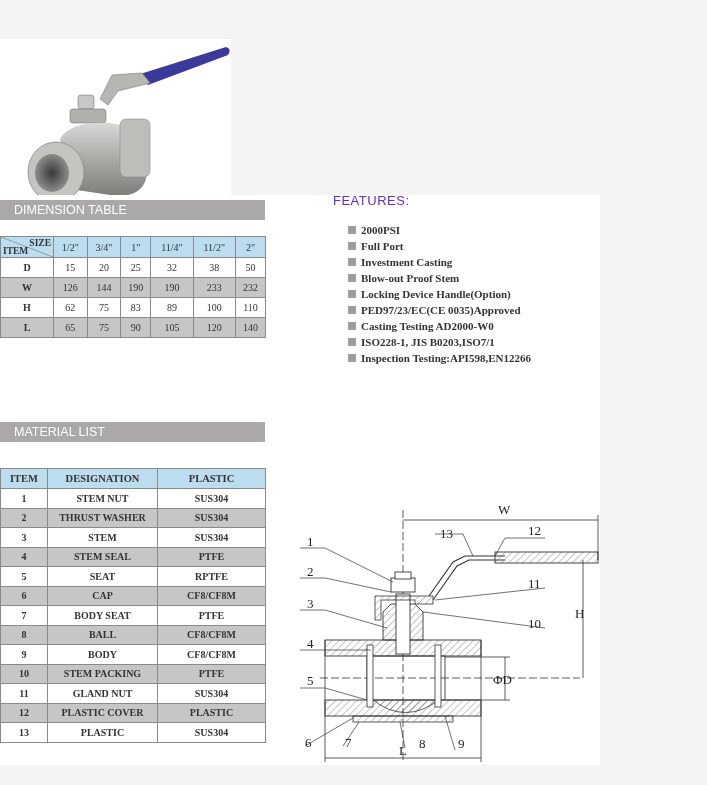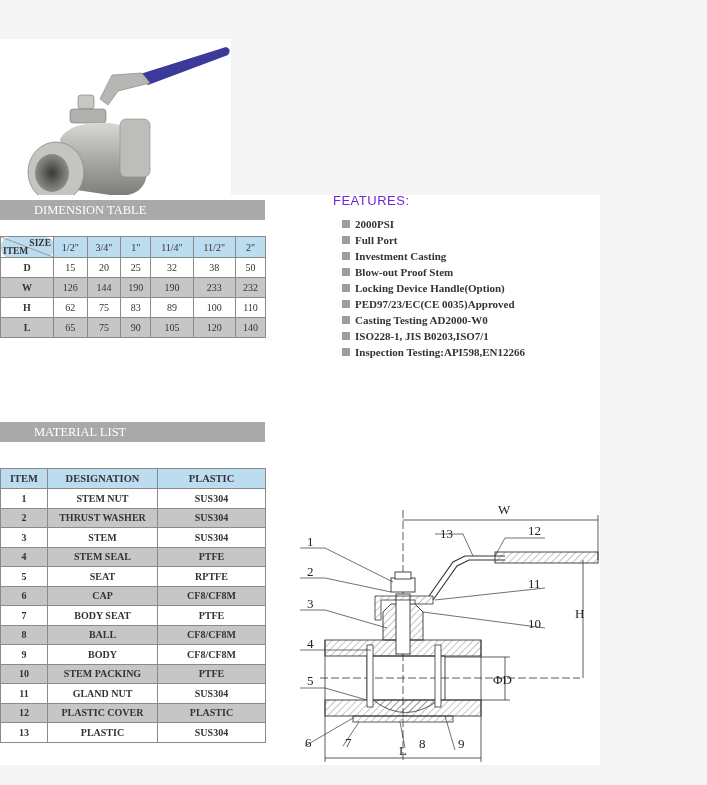--- a/index.html
+++ b/index.html
@@ -1,37 +1,37 @@
 <!DOCTYPE html>
 <html><head>
 <meta charset="utf-8">
 <style>
   html, body { margin:0; padding:0; }
   body { width:707px; height:785px; background:#f4f4f4; position:relative; overflow:hidden; font-family:"Liberation Serif", serif; color:#222; }
   .photo-panel { position:absolute; left:0; top:39px; width:231px; height:156px; background:#fff; }
   .white-panel { position:absolute; left:0; top:195px; width:600px; height:570px; background:#fff; }
-  .section-bar { position:absolute; left:0; width:265px; height:20px; background:#aaa8a8; color:#fff; font-family:Liberation Serif, serif; font-size:12.5px; line-height:20px; padding-left:34px; box-sizing:border-box; }
+  .section-bar { position:absolute; left:0; width:265px; height:20px; background:#aaa8a8; color:#fff; font-family:Liberation Sans, sans-serif; font-size:12.5px; line-height:20px; padding-left:14px; box-sizing:border-box; }
   table { border-collapse:collapse; position:absolute; font-family:"Liberation Serif", serif; font-weight:bold; color:#333; }
   td, th { border:1px solid #8a8a8a; text-align:center; padding:0; }
   .dim-table { left:0; top:236px; width:266px; }
   .dim-table td { height:19px; font-size:10px; font-weight:normal; }
   .dim-table tr.hdr td { background:#bcdcf0; height:20px; }
   .dim-table tr.alt td { background:#c6c6c6; }
   .dim-table td.item { font-weight:bold; }
-  .diag-cell { position:relative; width:52px;border-radius:9px; }
+  .diag-cell { position:relative; width:52px; }
   .diag-cell .sz { position:absolute; right:2px; top:1px; font-size:9.5px; font-weight:bold; }
   .diag-cell .it { position:absolute; left:2px; bottom:1px; font-size:9.5px; font-weight:bold; }
   .diag-cell svg { position:absolute; left:0; top:0; }
   .mat-table { left:0; top:468px; width:266px; }
   .mat-table td { height:18.5px; font-size:10px; }
   .mat-table tr.hdr td { background:#bcdcf0; height:19px; font-weight:bold; font-size:10.5px; }
   .mat-table tr.alt td { background:#c6c6c6; }
   .features { position:absolute; left:333px; top:193px; width:265px; }
   .features .title { font-family:"Liberation Sans", sans-serif; font-size:13px; color:#6d28d9; letter-spacing:0.5px; margin-bottom:2px; }
-  .features ul { list-style:none; margin:8px; padding:0; }
+  .features ul { list-style:none; margin:14px; padding:0; }
   .features li { font-size:11px; font-weight:bold; color:#333; line-height:16px; position:relative; padding-left:14px; }
   .features li .bullet { position:absolute; left:1px; top:4px; width:8px; height:8px; background:#9d9d9d; }
   .diagram { position:absolute; left:295px; top:500px; width:310px; height:270px; }
   .lbl { font-family:"Liberation Serif", serif; font-size:13px; fill:#222; }
 </style>
 </head>
 <body>
 
 <div class="photo-panel">
   <svg width="231" height="156" viewBox="0 0 231 156">

